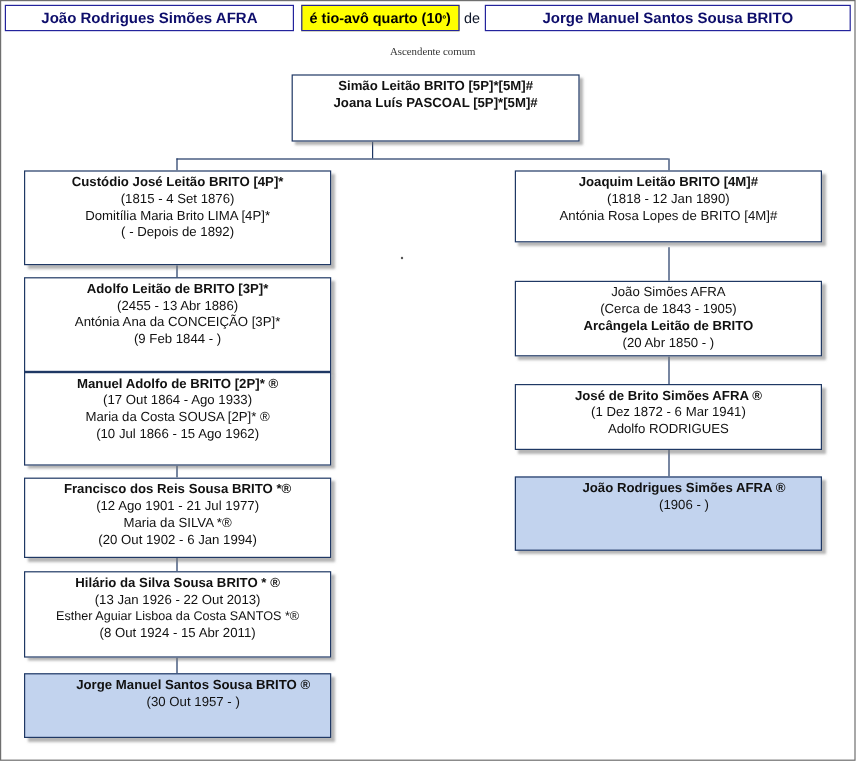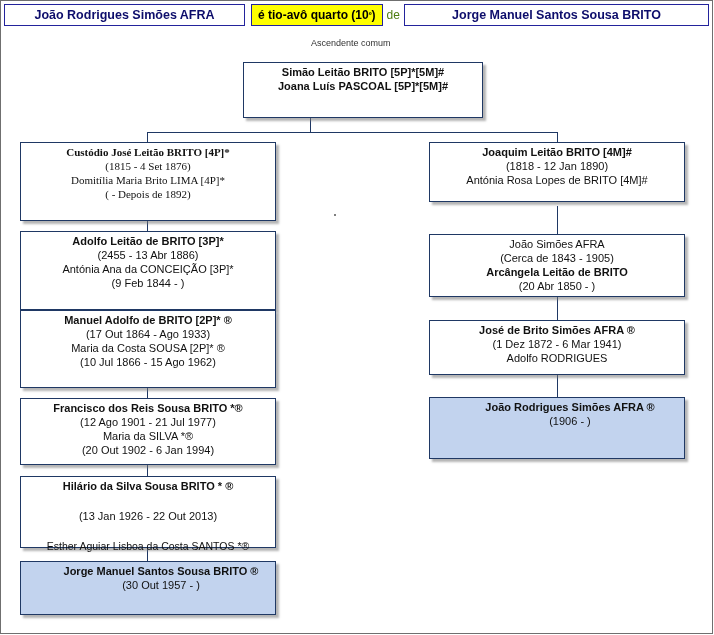--- a/index.html
+++ b/index.html
@@ -35,21 +35,21 @@
     border:1px solid #23239c;
     display:flex;align-items:center;justify-content:center;
     font-size:12px;font-weight:bold;color:#000000;
     padding:0 6px;
     box-sizing:border-box;
     white-space:nowrap;
   }
   .banner-mid .sup{font-size:8px;vertical-align:super;}
   .banner-de{
     display:flex;align-items:center;
-    font-size:12px;color:#4d7c0f;
+    font-size:12px;color:#0f172a;
     padding:0 4px;
     white-space:nowrap;
   }
 
   
   .node{
     position:absolute;
     box-sizing:border-box;
     border:1px solid #1f3864;
     background:#ffffff;
@@ -90,21 +90,21 @@
   <div style="flex:0 0 6px;"></div>
   <div class="banner-mid">
     <span>é tio-avô quarto (10</span>
       <span class="sup">º</span>
       <span>)</span>
   </div>
   <div class="banner-de">de</div>
   <div class="banner-box" style="flex:1 1 auto;">Jorge Manuel Santos Sousa BRITO</div>
 </div>
 
-<div class="ascend-label" style="left:311px;top:38px;">Ascendente comum</div>
+<div class="ascend-label" style="left:325px;top:38px;font-family:Liberation Serif, serif;">Ascendente comum</div>
 
 <div class="ln lnv" style="left:310px;top:118px;height:14px;"></div>
 
 <div class="ln lnh" style="left:147px;top:132px;width:410px;"></div>
 
 <div class="ln lnv" style="left:147px;top:132px;height:10px;"></div>
 <div class="ln lnv" style="left:557px;top:132px;height:10px;"></div>
 
 <div class="ln lnv" style="left:147px;top:221px;height:14px;"></div>
 <div class="ln lnv" style="left:147px;top:310px;height:12px;"></div>
@@ -116,21 +116,21 @@
 <div class="ln lnv" style="left:557px;top:297px;height:23px;"></div>
 <div class="ln lnv" style="left:557px;top:375px;height:22px;"></div>
 
 <div class="dot" style="left:334px;top:214px;"></div>
 
 <div class="node" style="left:243px;top:62px;width:240px;height:56px;">
   <div class="l b">Simão Leitão BRITO [5P]*[5M]#</div>
   <div class="l b">Joana Luís PASCOAL [5P]*[5M]#</div>
 </div>
 
-<div class="node" style="left:20px;top:142px;width:256px;height:79px;font-family:Liberation Serif, serif;">
+<div class="node" style="left:20px;top:142px;width:256px;height:79px;">
   <div class="l b">Custódio José Leitão BRITO [4P]*</div>
   <div class="l">(1815 - 4 Set 1876)</div>
   <div class="l">Domitília Maria Brito LIMA [4P]*</div>
   <div class="l">(                - Depois de 1892)</div>
 </div>
 
 <div class="node" style="left:20px;top:231px;width:256px;height:79px;">
   <div class="l b">Adolfo Leitão de BRITO [3P]*</div>
   <div class="l">(2455 - 13 Abr 1886)</div>
   <div class="l">Antónia Ana da CONCEIÇÃO [3P]*</div>
@@ -144,21 +144,21 @@
   <div class="l">(10 Jul 1866 - 15 Ago 1962)</div>
 </div>
 
 <div class="node" style="left:20px;top:398px;width:256px;height:67px;">
   <div class="l b">Francisco dos Reis Sousa BRITO *®</div>
   <div class="l">(12 Ago 1901 - 21 Jul 1977)</div>
   <div class="l">Maria da SILVA *®</div>
   <div class="l">(20 Out 1902 - 6 Jan 1994)</div>
 </div>
 
-<div class="node" style="left:20px;top:476px;width:256px;height:72px;gap:16px;">
+<div class="node" style="left:20px;top:476px;width:256px;height:72px;">
   <div class="l b">Hilário da Silva Sousa BRITO * ®</div>
   <div class="l">(13 Jan 1926 - 22 Out 2013)</div>
   <div class="l sm">Esther Aguiar Lisboa da Costa SANTOS *®</div>
   <div class="l">(8 Out 1924 - 15 Abr 2011)</div>
 </div>
 
 <div class="node blue" style="left:20px;top:561px;width:256px;height:54px;">
   <div class="l b">Jorge Manuel  Santos Sousa BRITO ®</div>
   <div class="l">(30 Out 1957 -            )</div>
 </div>

